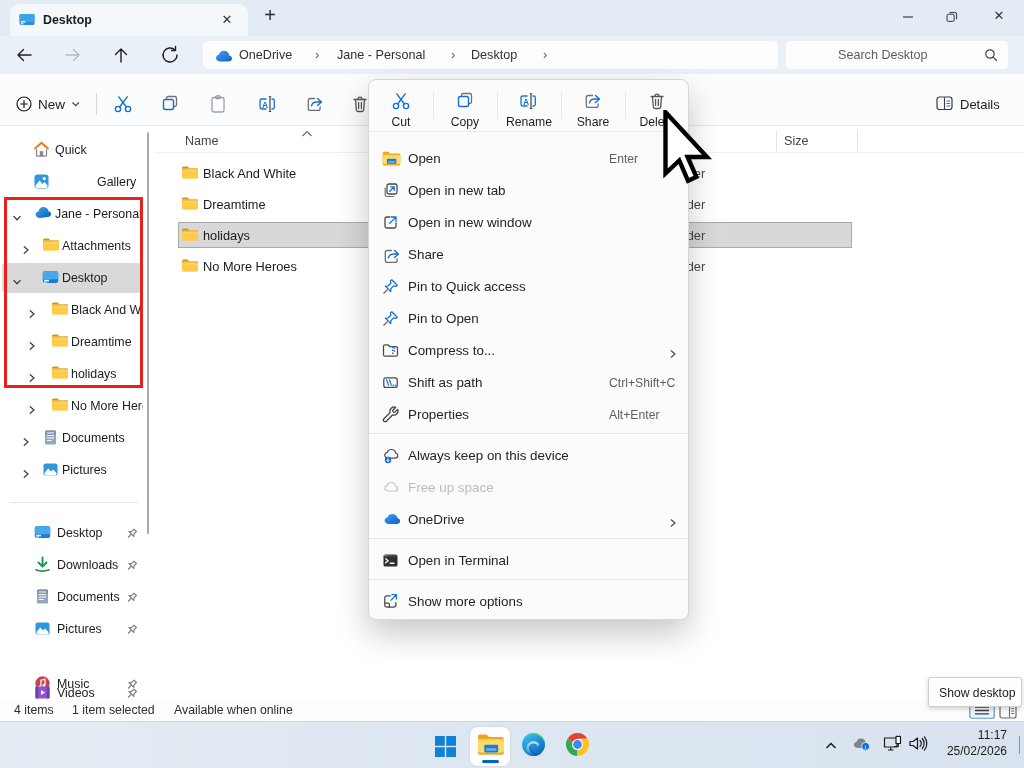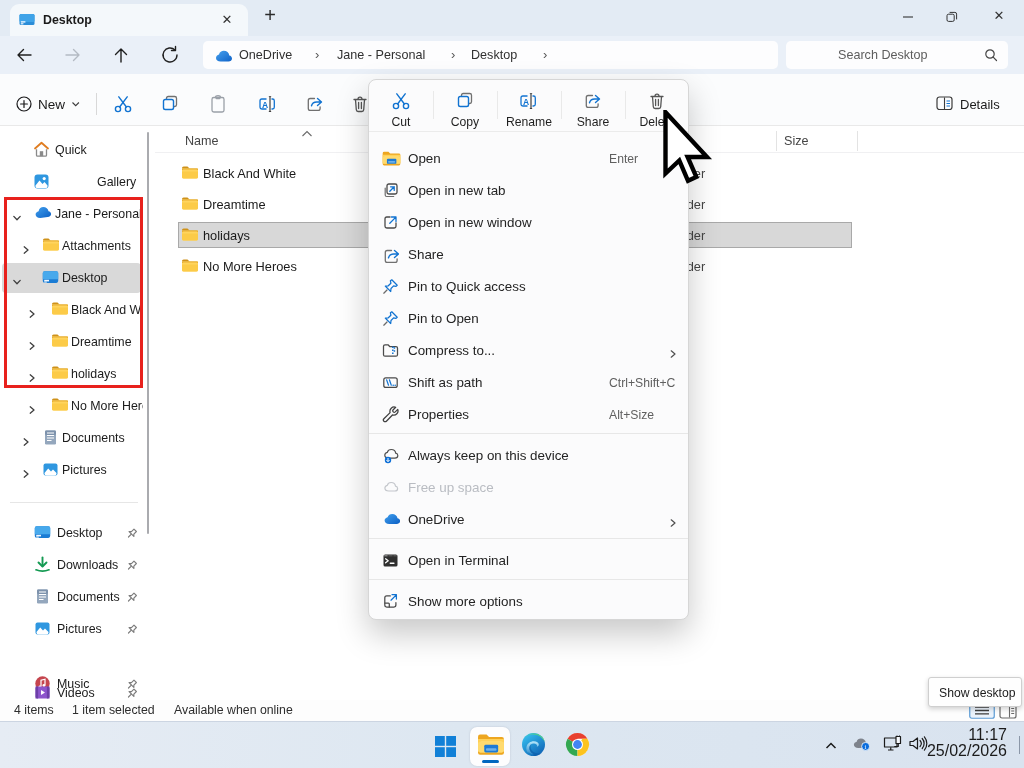--- a/index.html
+++ b/index.html
@@ -38,21 +38,21 @@
 .frow { position:absolute; left:0; width:869px; height:31px; }
 .frow .ficon { position:absolute; left:26px; top:8px; }
 .frow .fname { position:absolute; left:48px; top:9px; font-size:12.8px; color:#1b1b1b; }
 .frow .ftype { position:absolute; left:494px; top:9px; font-size:12.8px; color:#454545; }
 #rowsel { position:absolute; left:23px; top:96px; width:674px; height:26px; background:#d8d8d8; border:1px solid #a9a9a9; }
 #statusbar { position:absolute; left:0; top:700px; width:1024px; height:21px; background:#fdfdfd; }
 #statusbar .st { position:absolute; top:3px; font-size:12.3px; color:#2d2d2d; }
 #taskbar { position:absolute; left:0; top:721px; width:1024px; height:47px; background:linear-gradient(90deg,#e6ecf4 0%,#dde7f1 45%,#d9e3ef 100%); border-top:1px solid #ccd5e2; }
 #febtn { position:absolute; left:470px; top:5px; width:40px; height:39px; background:#fdfdfe; border-radius:7px; box-shadow:0 0 2px rgba(120,130,150,.35); }
 #feind { position:absolute; left:482px; top:38px; width:17px; height:3px; border-radius:2px; background:#0067c0; }
-#clock { position:absolute; right:17px; top:5px; text-align:right; font-size:16px; color:#1b1b1b; line-height:16px; }
+#clock { position:absolute; right:17px; top:5px; text-align:right; font-size:12px; color:#1b1b1b; line-height:16px; }
 #tbdivider { position:absolute; left:1019px; top:14px; width:1px; height:18px; background:#8b97a8; }
 #ctxmenu { position:absolute; left:368px; top:79px; width:321px; height:541px; background:#fbfbfc; border:1px solid #d6d6d6; border-radius:8px; box-shadow:0 14px 32px rgba(0,0,0,.22); z-index:10; }
 #ctxstrip { position:absolute; left:0; top:0; width:100%; height:52px; border-bottom:1px solid #ebebeb; }
 .stripbtn { position:absolute; top:0; width:64px; height:52px; text-align:center; }
 .stripbtn .slabel { position:absolute; top:35px; width:100%; font-size:12.2px; color:#1f1f1f; left:0; }
 .stripbtn .sicon { position:absolute; top:11px; left:50%; margin-left:-10px; }
 .stripsep { position:absolute; top:11px; width:1px; height:28px; background:#e9e9e9; }
 #ctxitems { position:absolute; left:0; top:53px; width:100%; padding-top:10px;border-radius:13px; }
 .mi { position:relative; height:32px; }
 .mi .micon { position:absolute; left:13px; top:7px; }
@@ -677,21 +677,21 @@
             <circle cx="13.2" cy="11.2" r=".8" fill="#1173d1"></circle>
           </svg></span>
         <span class="mtext">Shift as path</span>
         <span class="maccel">Ctrl+Shift+C</span>
       </div>
 <div class="mi">
         <span class="micon"><svg width="17" height="17" viewBox="0 0 17 17">
             <path d="M4.4 15.2 a1.75 1.75 0 0 1 -2.5 -2.5 L8.1 6.6 a4.3 4.3 0 0 1 5.6 -5.3 l-2.5 2.5 a1.45 1.45 0 0 0 2.05 2.05 l2.5 -2.5 a4.3 4.3 0 0 1 -5.3 5.6 z" fill="none" stroke="#3f3f3f" stroke-width="1.25" stroke-linejoin="round"></path>
           </svg></span>
         <span class="mtext">Properties</span>
-        <span class="maccel">Alt+Size</span>
+        <span class="maccel">Alt+Enter</span>
       </div>
 <div class="msep"></div>
 <div class="mi">
         <span class="micon"><svg width="18" height="18" viewBox="0 0 18 18">
             <path d="M6.9 11.2 c-2.5 0-4.1-1.3-4.1-3 0-1.4 1.1-2.5 2.5-2.8 .5-1.7 2-2.9 3.9-2.9 2.3 0 4.2 1.6 4.5 3.7 1.3.2 2.1 1.2 2.1 2.3 0 1.5-1.3 2.7-2.9 2.7 z" fill="none" stroke="#4f4f4f" stroke-width="1.2"></path>
 <circle cx="6" cy="13" r="3.2" fill="#0c6ed6"></circle>
 <path d="M6 11.4 v3 M4.7 13.3 L6 14.6 L7.3 13.3" stroke="#fff" stroke-width=".95" fill="none" stroke-linecap="round" stroke-linejoin="round"></path>
           </svg></span>
         <span class="mtext">Always keep on this device</span>
       </div>

